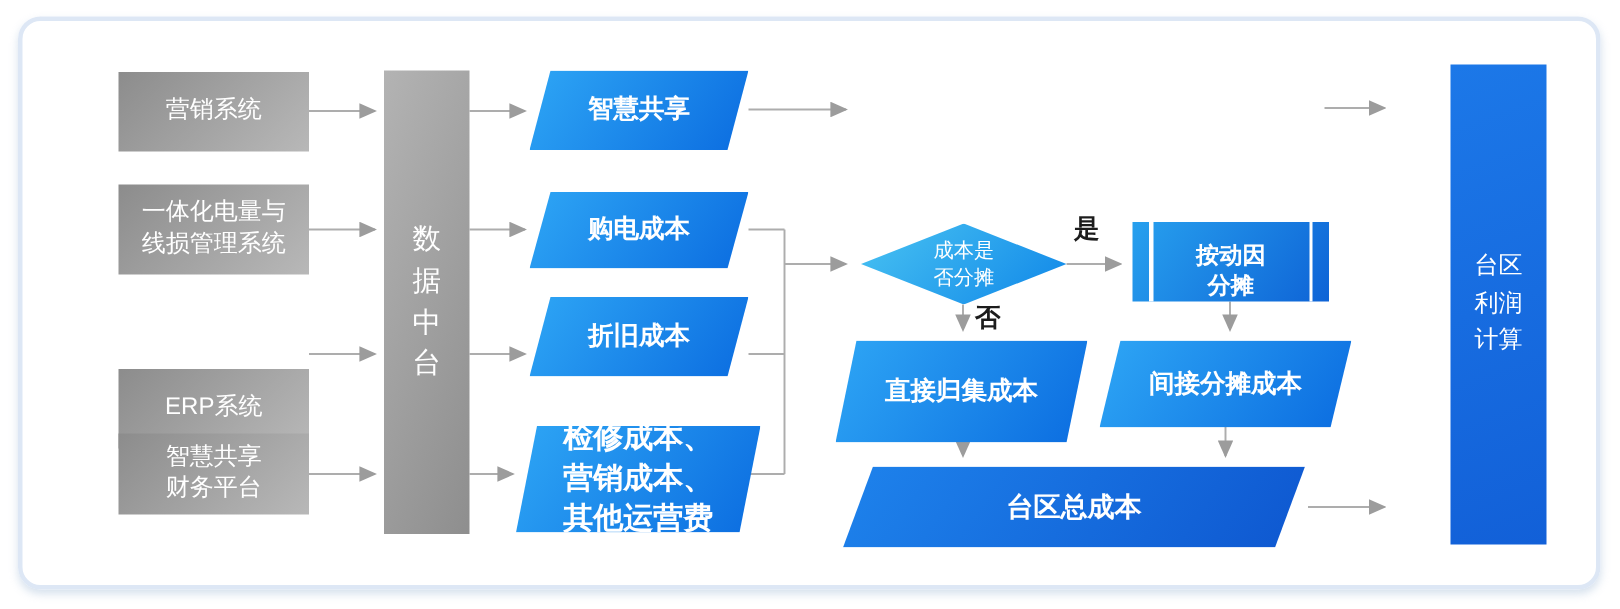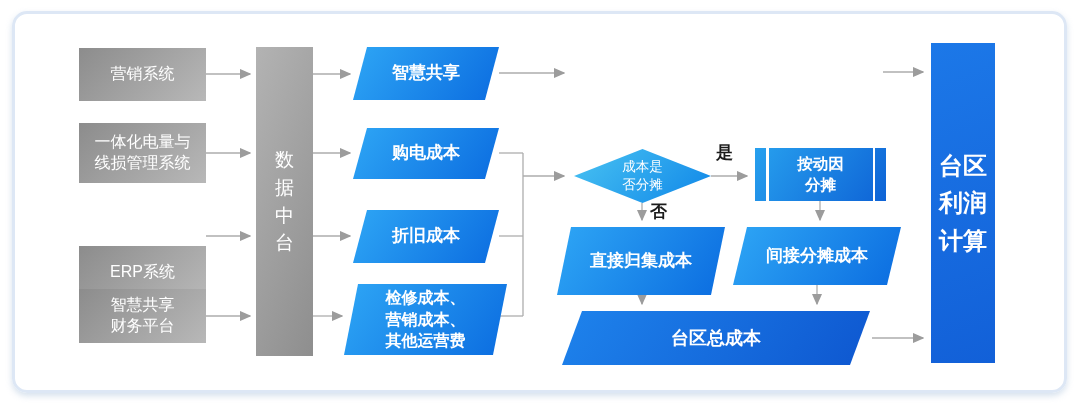--- a/index.html
+++ b/index.html
@@ -10,33 +10,33 @@
          box-shadow:0 3px 6px rgba(165,188,215,.45);pointer-events:none;}
   .shape{position:absolute;display:flex;align-items:center;justify-content:center;
          color:#fff;text-align:center;white-space:pre-line;}
   .graybox{background:linear-gradient(135deg,#8c8c8c 0%,#b8b8b8 100%);
            font-size:16px;font-weight:400;line-height:1.3;}
   .graybar{background:linear-gradient(110deg,#b3b3b3 0%,#8e8e8e 100%);
            font-size:19px;font-weight:400;line-height:1.45;}
   .para{clip-path:polygon(14px 0,100% 0,calc(100% - 14px) 100%,0 100%);
         background:linear-gradient(125deg,#2ea6f5 0%,#0b6ce0 100%);
         font-size:17px;font-weight:700;line-height:1.35;}
-  .para-sm{font-size:16px;font-family:Liberation Serif, serif;}
+  .para-sm{font-size:20px;font-family:Liberation Serif, serif;}
   .para-big{clip-path:polygon(20px 0,100% 0,calc(100% - 20px) 100%,0 100%);
         background:linear-gradient(125deg,#1e83ec 0%,#0e57d0 100%);
         font-size:18px;font-weight:700;}
   .diamond{clip-path:polygon(50% 0,100% 50%,50% 100%,0 50%);
         background:linear-gradient(135deg,#49c3f2 0%,#0f86e8 100%);
         font-size:13.5px;font-weight:400;line-height:1.35;}
   .driver{background:linear-gradient(125deg,#27a0ee 0%,#0e63d6 100%);
         font-size:15.5px;font-weight:700;line-height:1.3;}
   .driver .stripe{position:absolute;top:0;bottom:0;width:2.5px;background:#ffffff;}
   .stripe.l{left:11px;} .stripe.r{right:11px;}
   .bluebar{background:linear-gradient(160deg,#1c78e8 0%,#1260d8 100%);
-        font-size:24px;font-weight:700;line-height:1.55;}
+        font-size:16px;font-weight:400;line-height:1.55;margin-left:36px;}
   .branch-label{position:absolute;color:#1c1c1c;font-size:17px;font-weight:700;}
   svg.wires{position:absolute;left:0;top:0;z-index:0;}
   .shape{z-index:1;}
 </style>
 </head>
 <body>
 
 <div id="canvas">
 
   <svg class="wires" width="1080" height="406" viewBox="0 0 1080 406">
@@ -77,32 +77,32 @@
   <div class="shape graybox" style="left:79px;top:289px;width:127px;height:54px;">智慧共享
 财务平台</div>
 
   <div class="shape graybar" style="left:256px;top:47px;width:57px;height:309px;">数
 据
 中
 台</div>
 
   <div class="shape para" style="left:353px;top:47px;width:146px;height:53px;">智慧共享</div>
   <div class="shape para" style="left:353px;top:128px;width:146px;height:51px;">购电成本</div>
-  <div class="shape para" style="left:353px;top:210px;width:146px;height:53px;">折旧成本</div>
+  <div class="shape para" style="left:353px;top:198px;width:146px;height:53px;">折旧成本</div>
   <div class="shape para para-sm" style="left:344px;top:284px;width:163px;height:71px;">检修成本、
 营销成本、
 其他运营费</div>
 
 
   <div class="shape diamond" style="left:574px;top:149px;width:137px;height:54px;">成本是
 否分摊</div>
   <div class="branch-label" style="left:716px;top:141px;">是</div>
   <div class="branch-label" style="left:650px;top:200px;">否</div>
 
-  <div class="shape driver" style="left:755px;top:148px;width:131px;height:53px;">
+  <div class="shape driver" style="left:755px;top:148px;width:131px;height:53px;align-items:flex-end;">
     <span class="stripe l"></span>
     <span>按动因
 分摊</span>
     <span class="stripe r"></span>
   </div>
 
   <div class="shape para" style="left:557px;top:227px;width:168px;height:68px;">直接归集成本</div>
   <div class="shape para" style="left:733px;top:227px;width:168px;height:58px;">间接分摊成本</div>
 
   <div class="shape para-big" style="left:562px;top:311px;width:308px;height:54px;">台区总成本</div>

